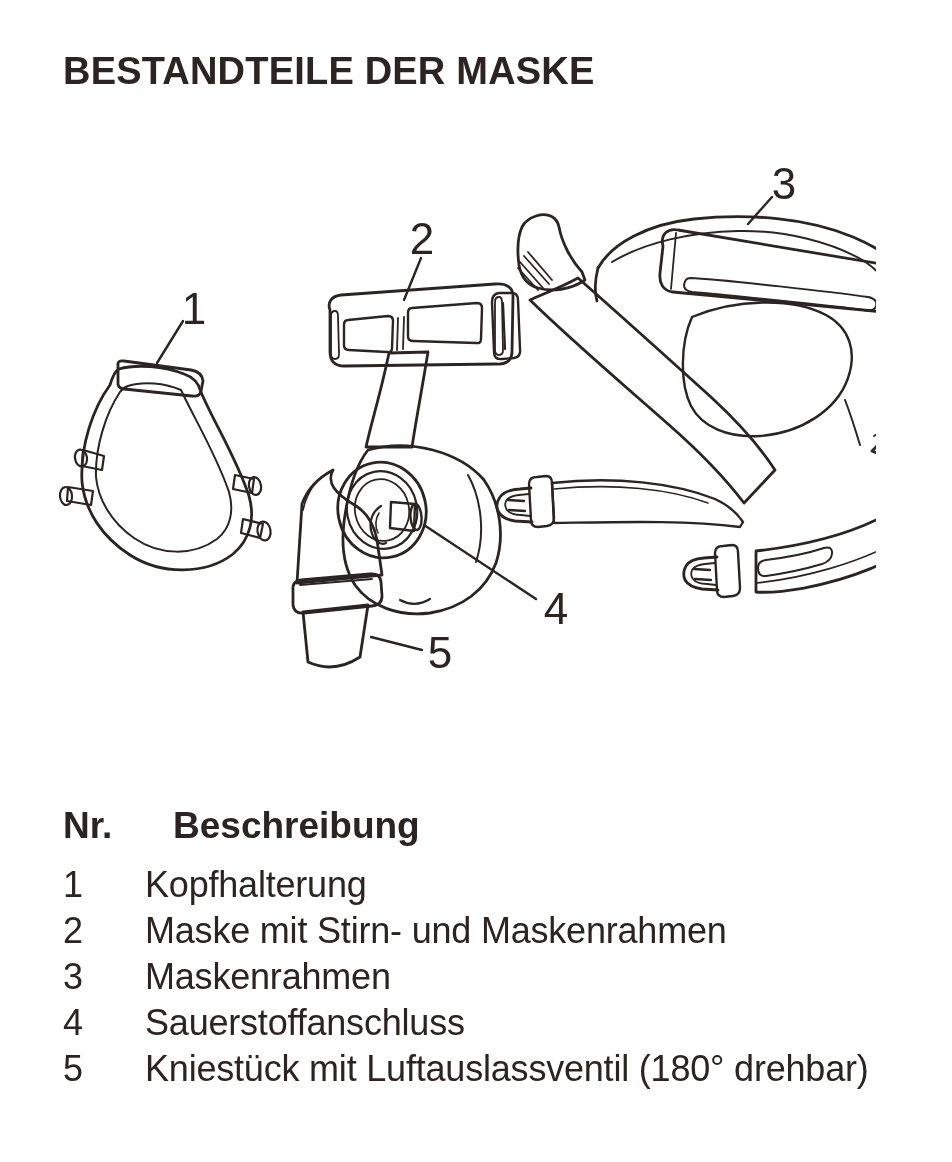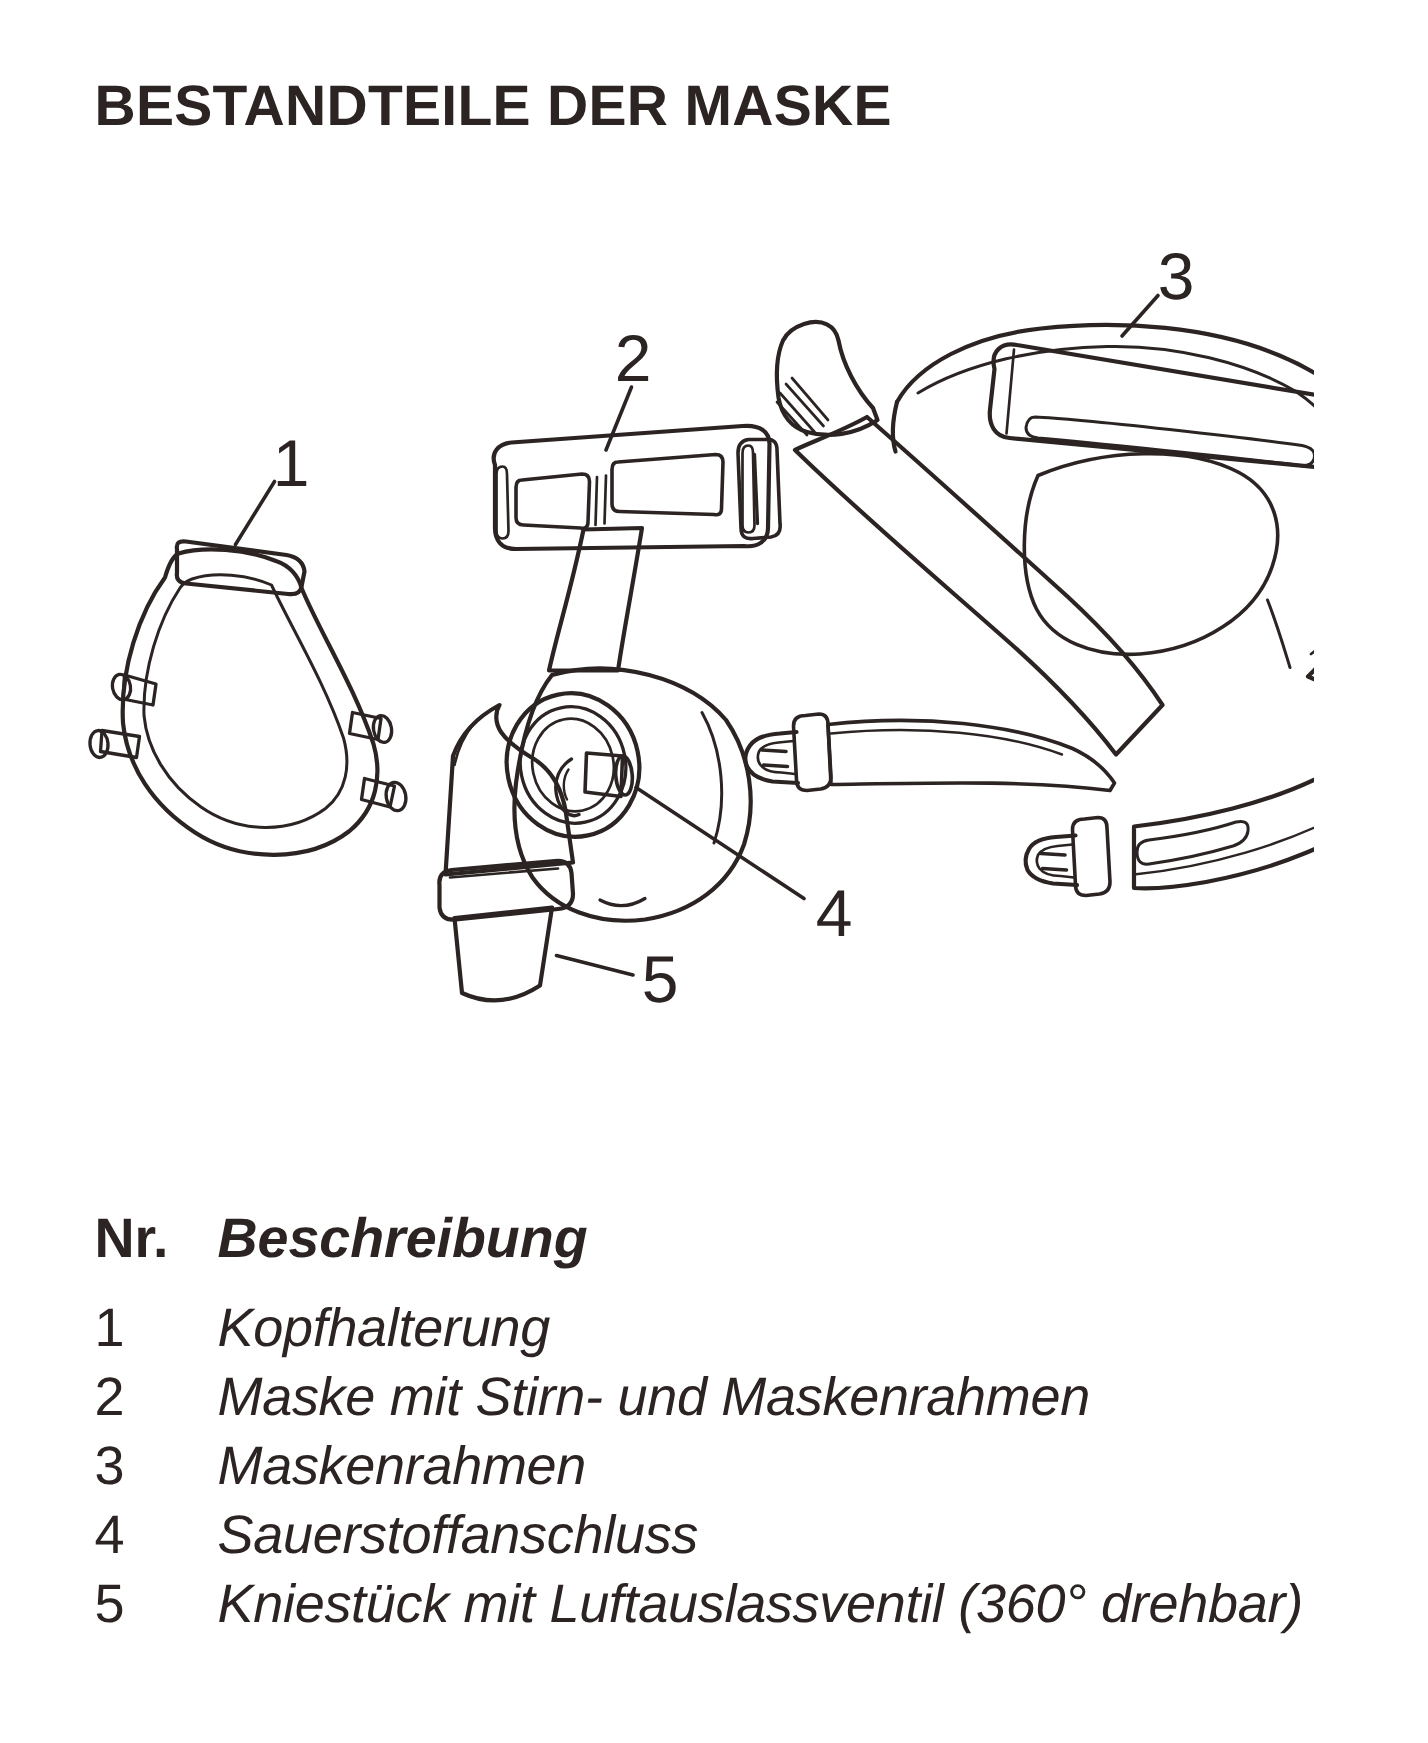--- a/index.html
+++ b/index.html
@@ -16,24 +16,24 @@
     stroke:#2b2423;stroke-linecap:round;stroke-linejoin:round;fill:none;
   }
   .f{fill:#ffffff;}
   .w28{stroke-width:2.8px}.w24{stroke-width:2.4px}.w22{stroke-width:2.2px}
   .w20{stroke-width:2px}.w18{stroke-width:1.8px}.w16{stroke-width:1.6px}
   .callout-num{
     font-family:"Liberation Sans","DejaVu Sans",sans-serif;
     font-size:44px;fill:#2b2423;text-anchor:middle;
   }
   .parts-table{position:absolute;left:63px;top:806px;width:860px;}
-  .thead{display:flex;height:56px;font-size:37px;font-weight:700;line-height:40px;color:#2b2423;}
+  .thead{display:flex;height:56px;font-size:37px;font-weight:700;line-height:40px;color:#2b2423;gap:28px;}
   .trow{display:flex;height:46px;font-size:36px;font-weight:400;line-height:46px;letter-spacing:-.2px;color:#2b2423;white-space:nowrap;}
   .col-nr{flex:0 0 82px;width:82px;}
-  .col-desc{flex:1;font-style:italic;}
+  .col-desc{flex:1;}
 </style>
 </head>
 <body>
 
 <div class="page">
 
   <h1 class="title">BESTANDTEILE DER MASKE</h1>
 
   <svg class="diagram-svg" viewBox="0 0 952 1162" xmlns="http://www.w3.org/2000/svg">
 
@@ -151,17 +151,17 @@
     <div class="trow">
       <div class="col-nr">3</div>
       <div class="col-desc">Maskenrahmen</div>
     </div>
     <div class="trow">
       <div class="col-nr">4</div>
       <div class="col-desc">Sauerstoffanschluss</div>
     </div>
     <div class="trow">
       <div class="col-nr">5</div>
-      <div class="col-desc">Kniestück mit Luftauslassventil (360° drehbar)</div>
+      <div class="col-desc">Kniestück mit Luftauslassventil (180° drehbar)</div>
     </div>
   </div>
 
 </div>
 
 </body></html>

